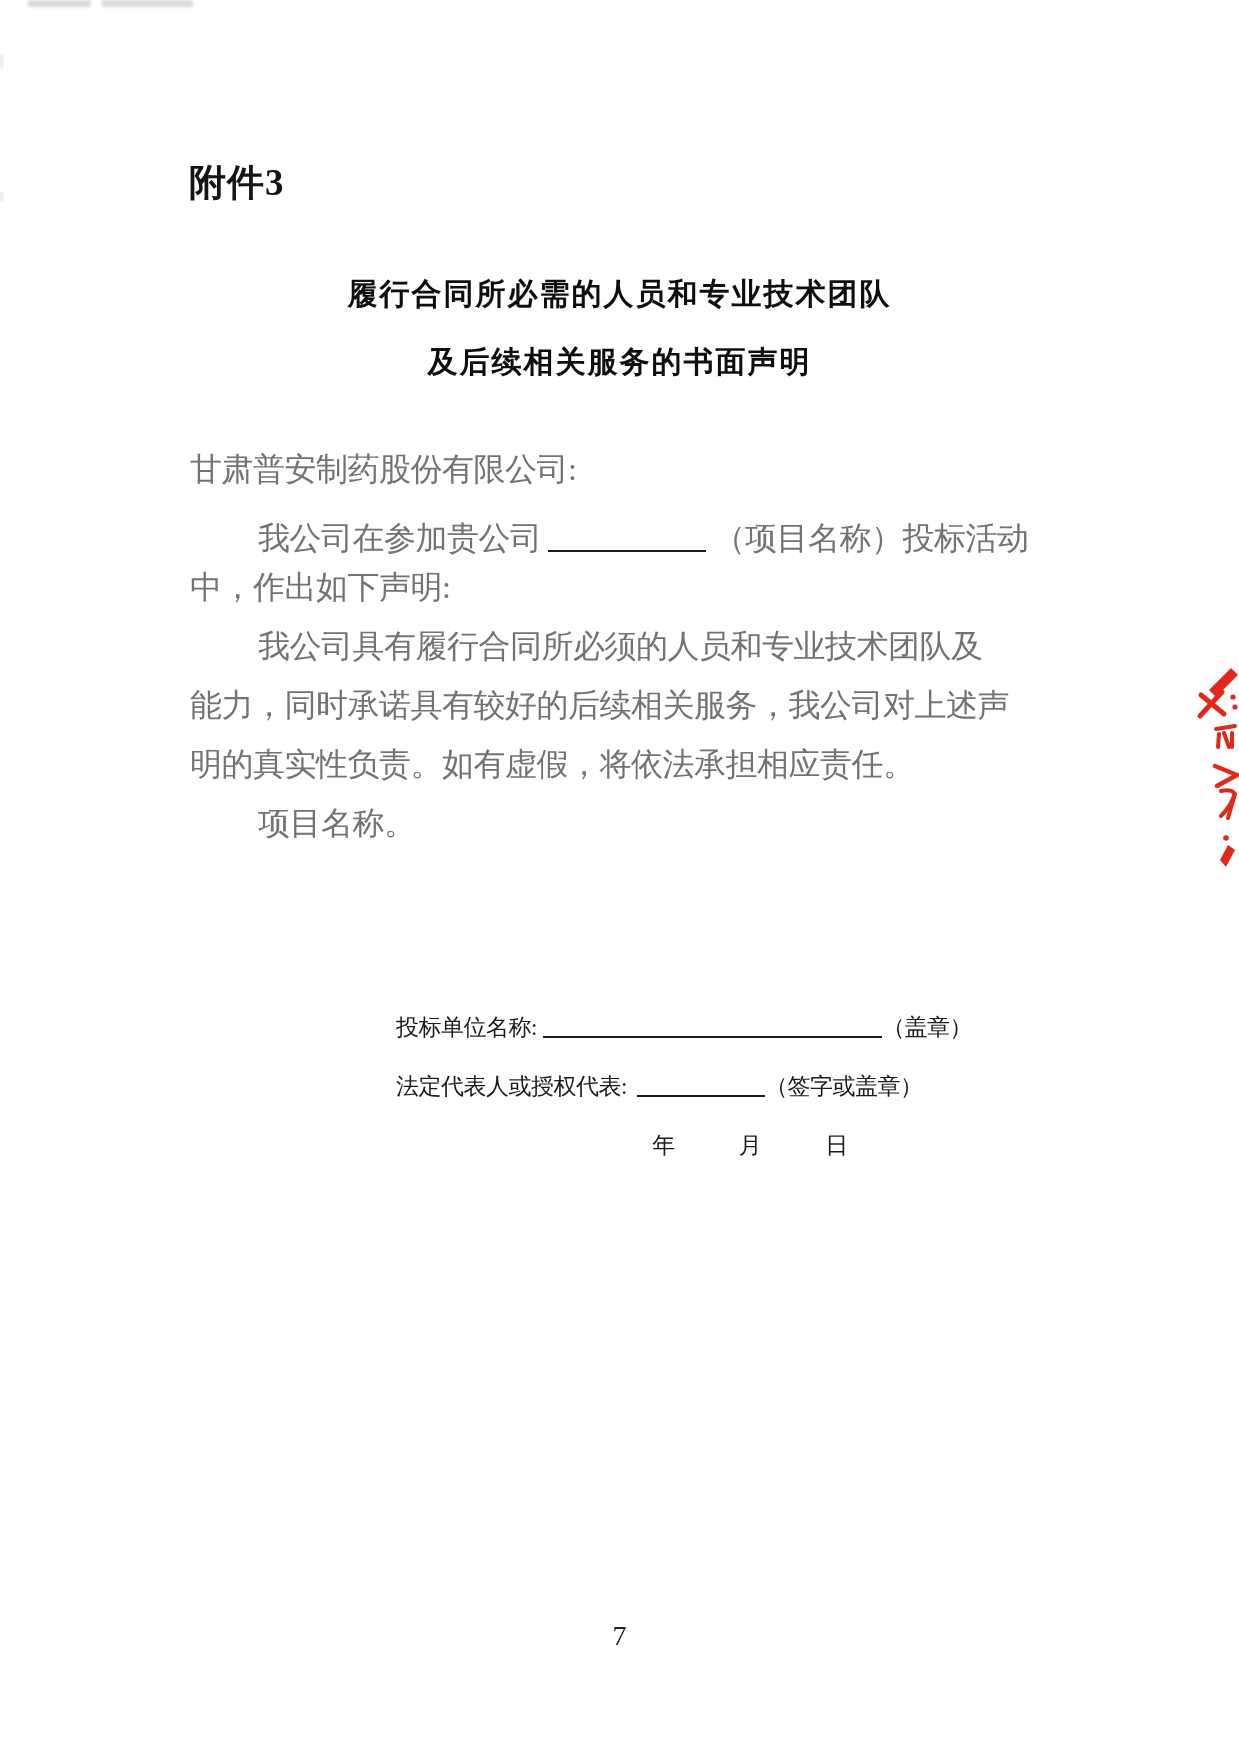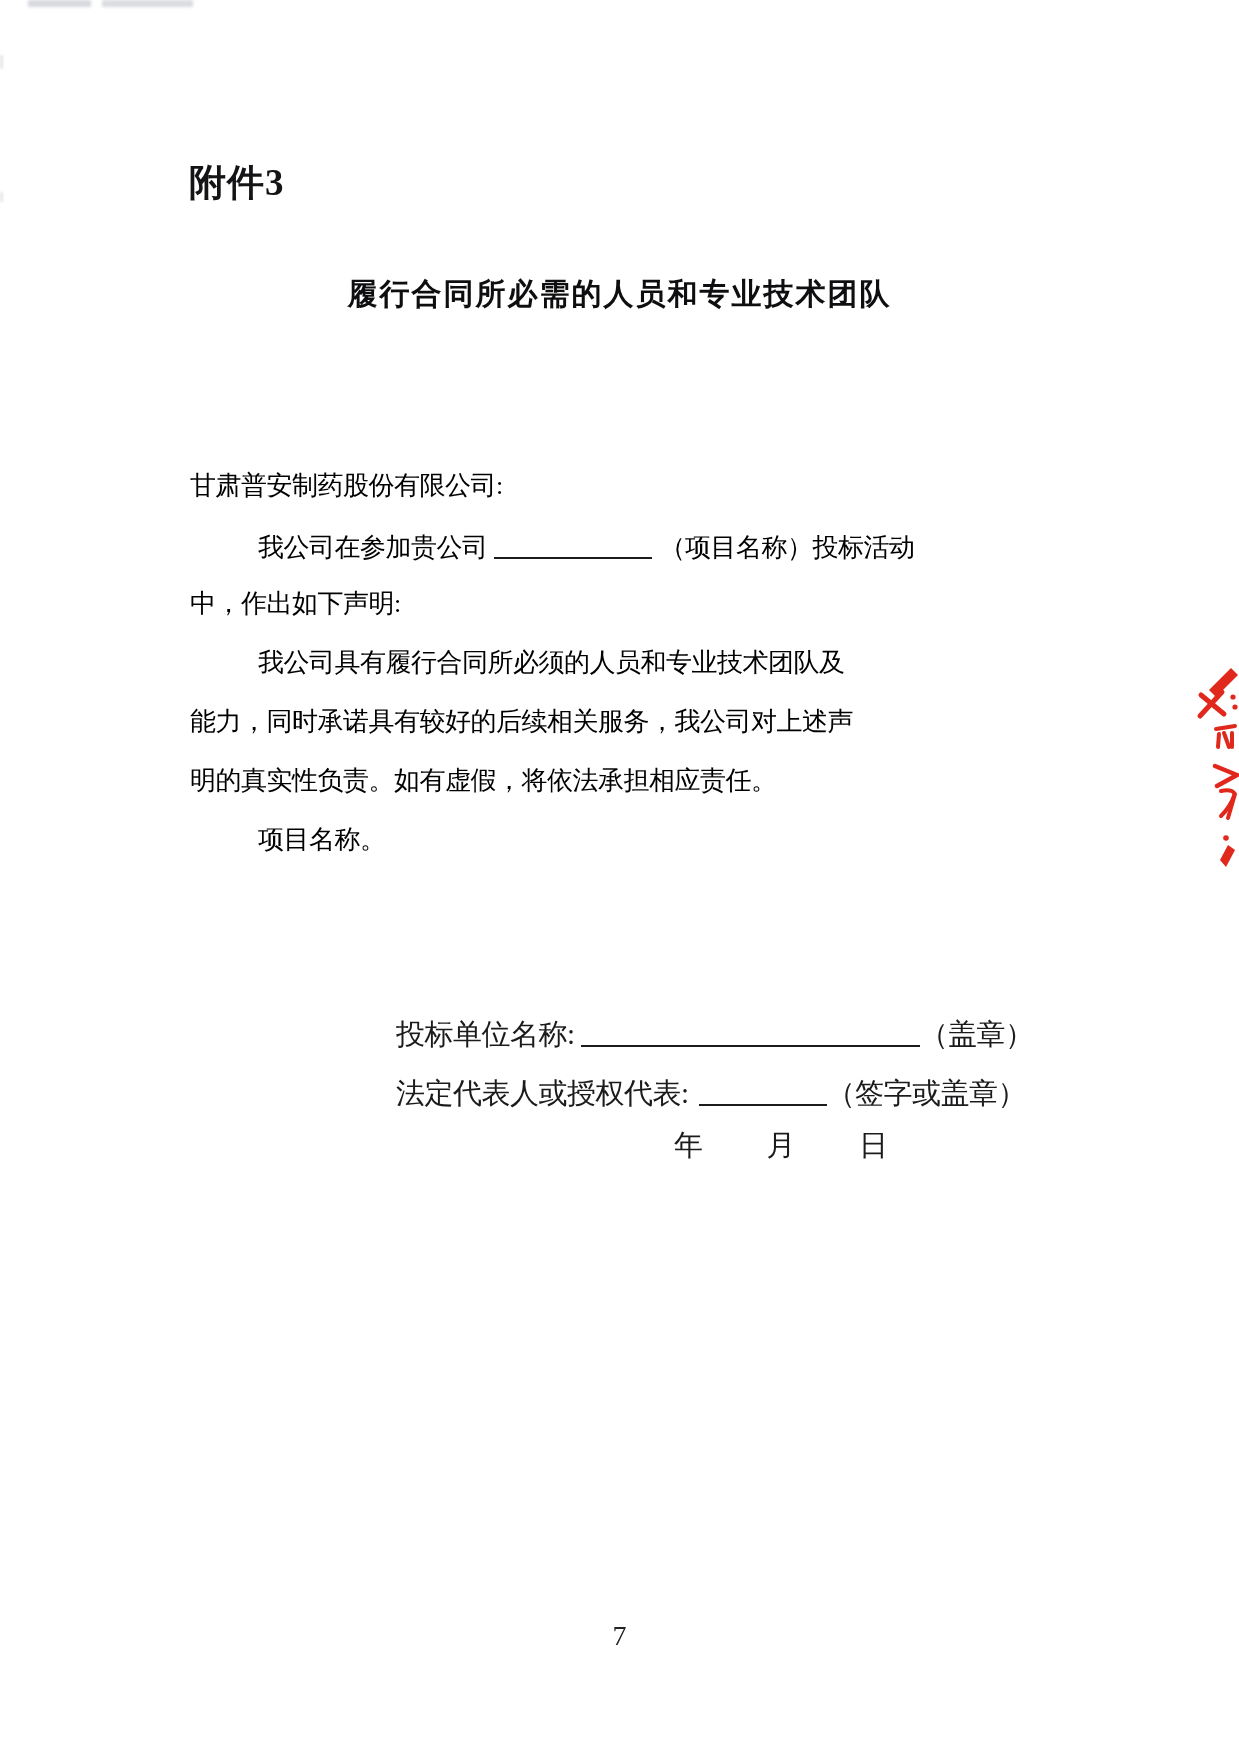--- a/index.html
+++ b/index.html
@@ -20,38 +20,38 @@
   }
   
   .title{
     position:absolute;left:0;top:260px;width:1239px;
     text-align:center;font-weight:700;color:#0e0e10;
     font-size:30px;line-height:68px;letter-spacing:2px;
     white-space:nowrap;
   }
   
   .bodyblock{
-    position:absolute;left:190px;top:456px;width:900px;
-    font-size:26px;line-height:59px;letter-spacing:-0.5px;
-    white-space:nowrap;color:#000000;
+    position:absolute;left:190px;top:440px;width:900px;
+    font-size:32px;line-height:59px;letter-spacing:-0.5px;
+    white-space:nowrap;color:#737373;
   }
   .line{height:59px;}
   .indent{padding-left:68px;}
   .blank{
     display:inline-block;vertical-align:baseline;
     border-bottom:2.5px solid #1c1c1e;height:1.5em;
     transform:translateY(3px);
   }
   .blank-a{width:158px;margin-left:6px;margin-right:8px;}
   .blank-b{width:339px;margin-left:6px;}
   .blank-c{width:128px;margin-left:10px;}
   
   .sigblock{
     position:absolute;left:396px;top:998px;
-    font-size:29px;line-height:59px;letter-spacing:-0.5px;
+    font-size:23px;line-height:59px;letter-spacing:-0.5px;
     white-space:nowrap;color:#1b1b1d;
   }
   .dateline{padding-left:132px;text-align:center;}
   .date-sep{display:inline-block;width:64px;}
   
   .pagenum{
     position:absolute;left:0;top:1620px;width:1239px;
     text-align:center;font-size:28px;color:#222;
   }
   
@@ -74,20 +74,21 @@
 <div id="page">
 
   <div class="smudge-top"></div>
   <div class="speck speck-1"></div>
   <div class="speck speck-2"></div>
 
   <div class="attachment">附件3</div>
 
   <div class="title">
     <div>履行合同所必需的人员和专业技术团队</div>
+    <div>及后续相关服务的书面声明</div>
   </div>
 
   <div class="bodyblock">
     <div class="line">甘肃普安制药股份有限公司:</div>
     <div class="line indent"><span>我公司在参加贵公司</span><span class="blank blank-a"></span><span>（项目名称）投标活动</span></div>
     <div class="line">中，作出如下声明:</div>
     <div class="line indent">我公司具有履行合同所必须的人员和专业技术团队及</div>
     <div class="line">能力，同时承诺具有较好的后续相关服务，我公司对上述声</div>
     <div class="line">明的真实性负责。如有虚假，将依法承担相应责任。</div>
     <div class="line indent">项目名称。</div>

